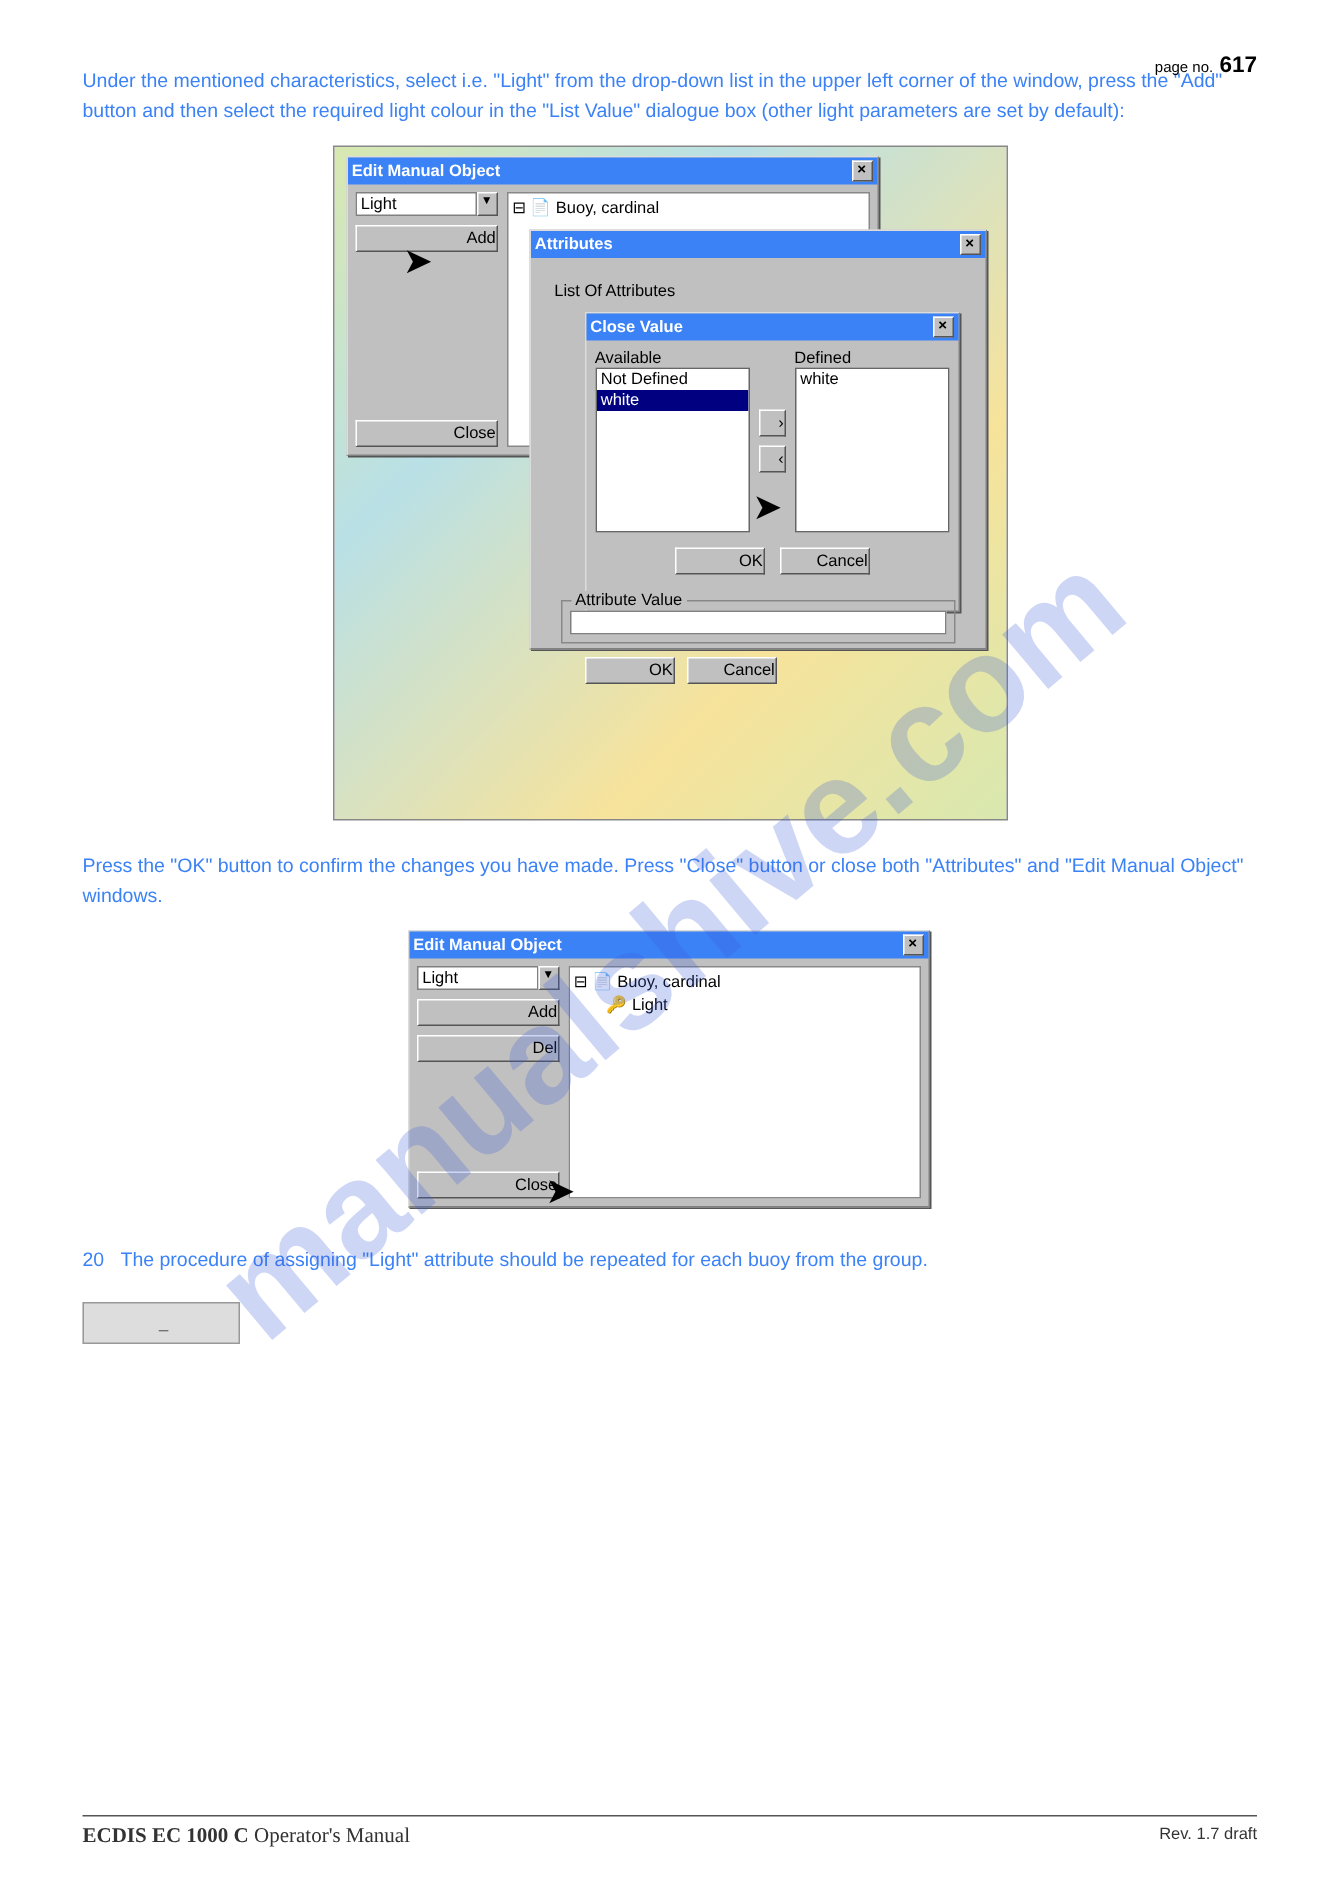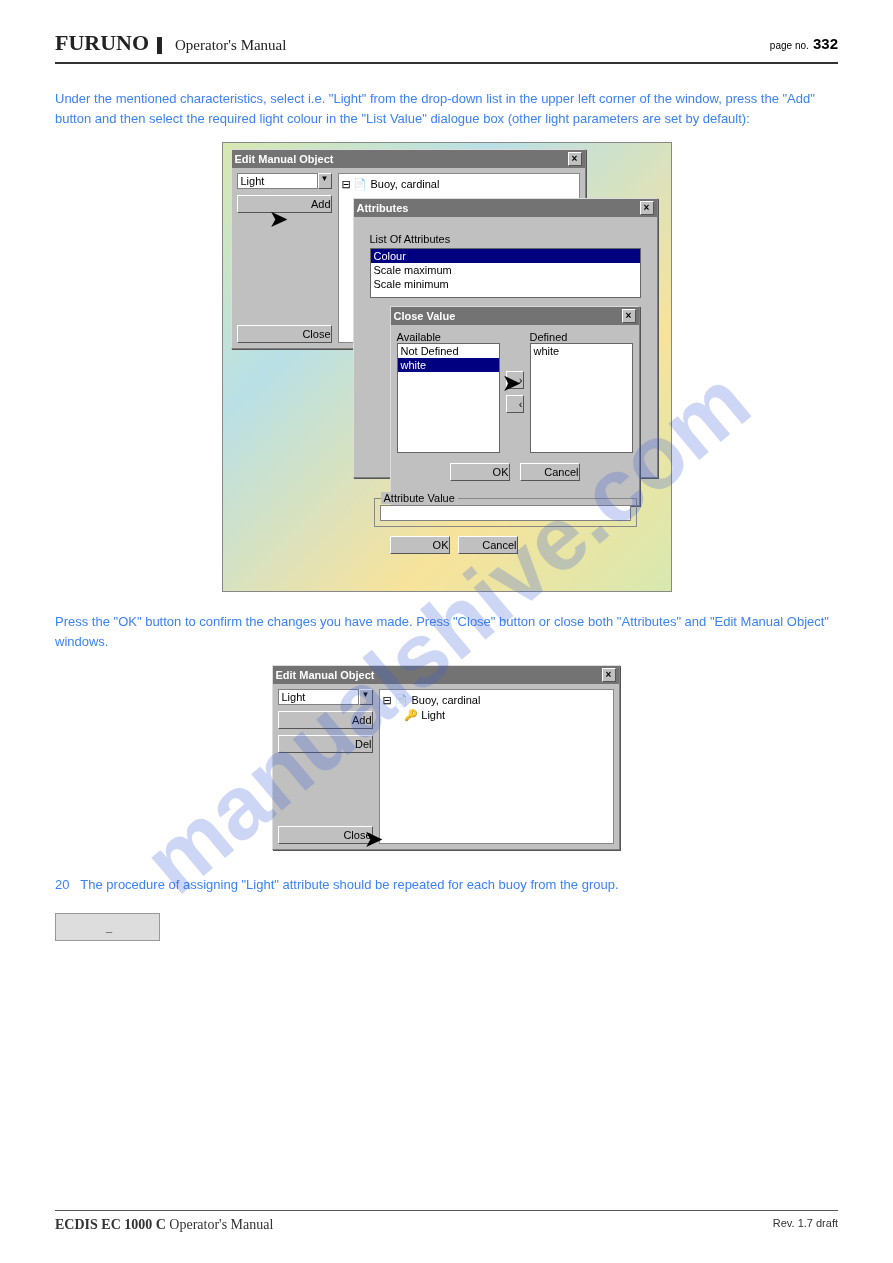--- a/index.html
+++ b/index.html
@@ -8,21 +8,21 @@
   .header-text{font-size:18px;font-family:Georgia,serif;color:#222;border-bottom:2px solid #333;padding-bottom:6px;margin-bottom:25px}
   .header-right{position:absolute;right:55px;top:35px;font-size:15px}
   .header-right .page-num{font-weight:bold}
 
   .screenshot{position:relative;margin:0 auto 20px;display:block}
   
   .mapbg{background:linear-gradient(135deg,#d8e8b0 0%,#b9e0e6 30%,#f7e39b 70%,#d8e8b0 100%);border:1px solid #888}
 
   
   .win{position:absolute;background:#c0c0c0;border:1px solid #808080;border-top-color:#dcdcdc;border-left-color:#dcdcdc;box-shadow:1px 1px 0 #555}
-  .titlebar{height:18px;background:#737373;color:#fff;font-size:11px;font-weight:bold;display:flex;align-items:center;padding:0 3px}
+  .titlebar{height:18px;background:#3b82f6;color:#fff;font-size:11px;font-weight:bold;display:flex;align-items:center;padding:0 3px}
   .titlebar .title{flex:1}
   .titlebar .close-x{width:14px;height:14px;background:#c0c0c0;color:#000;font-size:10px;line-height:12px;text-align:center;border:1px solid #fff;border-right-color:#555;border-bottom-color:#555}
   .btn95{background:#c0c0c0;border:1px solid #fff;border-right-color:#555;border-bottom-color:#555;font-size:11px;padding:2px 0;text-align:right;cursor:default}
   .input95{background:#fff;border:1px solid #808080;font-size:11px;padding:1px 3px}
   .combo{display:flex}
   .combo .input95{flex:1}
   .combo .dropbtn{width:14px;background:#c0c0c0;border:1px solid #fff;border-right-color:#555;border-bottom-color:#555;font-size:8px;text-align:center}
   .listbox{background:#fff;border:1px solid #666;font-size:11px;overflow:hidden}
   .list-item{padding:0 3px;line-height:14px}
   .list-item.selected{background:#000080;color:#fff}
@@ -41,28 +41,23 @@
   .footer-area .title{font-family:Liberation Serif, serif;font-size:14px}
   .footer-area .rev{float:right}
 
   .inline-btn{display:inline-block;width:105px;border:1px solid #999;background:#ddd;text-align:center;padding:7px 0;font-size:11px;color:#555;margin-top:4px}
 </style>
 </head>
 <body>
 
 <div class="page">
   
-  <div class="header-text">
-    <span style="font-weight:bold;font-size:22px">FURUNO</span>
-    <span style="font-size:14px">&nbsp;▌&nbsp;</span>
-    <span style="font-size:15px">Operator's Manual</span>
-  </div>
   <div class="header-right">
     <span style="font-size:10px">page no.</span>
-    <span class="page-num">332</span>
+    <span class="page-num">617</span>
   </div>
 
   
   <p class="body-text">Under the mentioned characteristics, select i.e. "Light" from the drop-down list in the upper left corner of the window, press the "Add" button and then select the required light colour in the "List Value" dialogue box (other light parameters are set by default):</p>
 
   
   <div class="screenshot mapbg" style="width:450px;height:450px;">
 
     <div class="win" style="left:8px;top:6px;width:355px;height:200px;">
       <div class="titlebar">
@@ -86,25 +81,20 @@
     </div>
     <span class="cursor-arrow" style="left:46px;top:62px">➤</span>
 
     <div class="win" style="left:130px;top:55px;width:305px;height:280px;">
       <div class="titlebar">
         <span class="title">Attributes</span>
         <span class="close-x">×</span>
       </div>
       <div style="padding:16px">
         <div class="field-label">List Of Attributes</div>
-        <div class="listbox" style="height:50px;margin-top:3px">
-          <div class="list-item selected">Colour</div>
-          <div class="list-item">Scale maximum</div>
-          <div class="list-item">Scale minimum</div>
-        </div>
 
         <div class="win" style="position:relative;left:20px;top:8px;width:250px;height:200px">
           <div class="titlebar">
             <span class="title">Close Value</span>
             <span class="close-x">×</span>
           </div>
           <div style="padding:6px;display:flex;gap:6px">
             <div style="flex:1">
               <div class="field-label">Available</div>
               <div class="listbox" style="height:110px">

